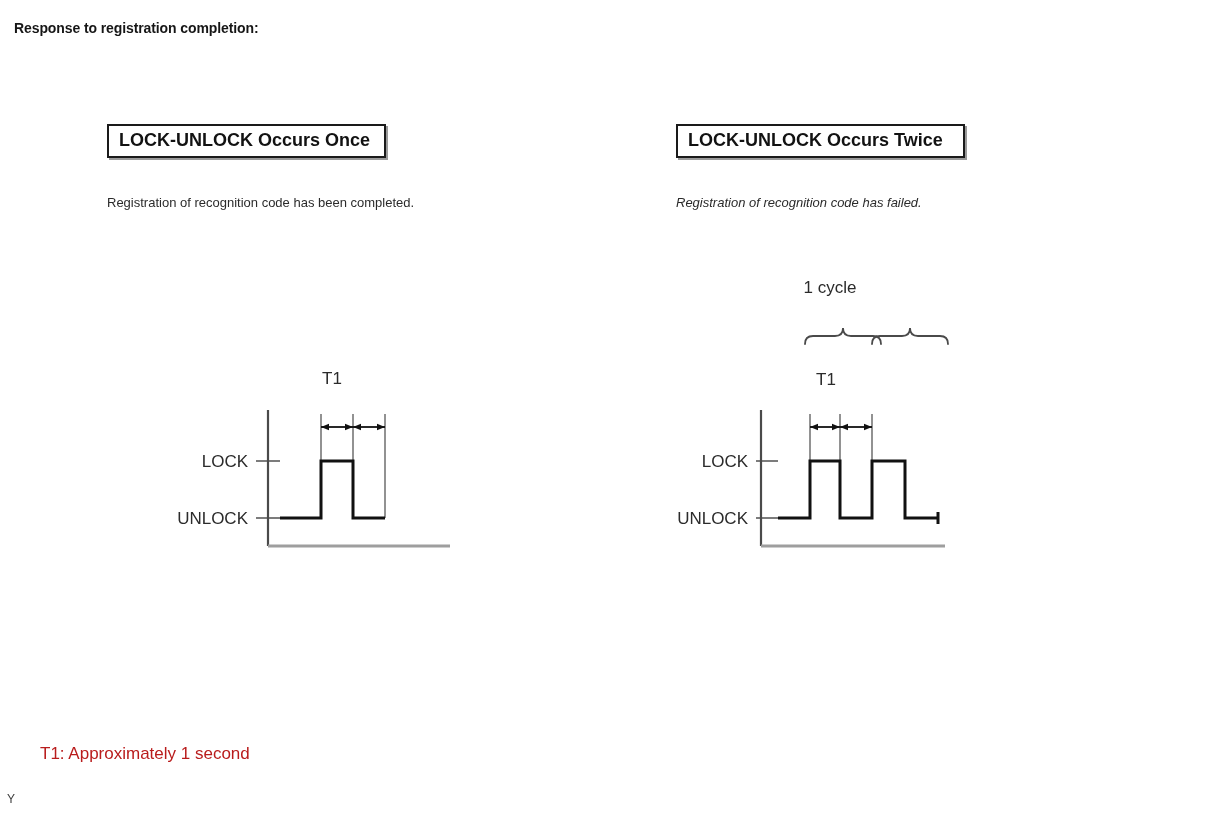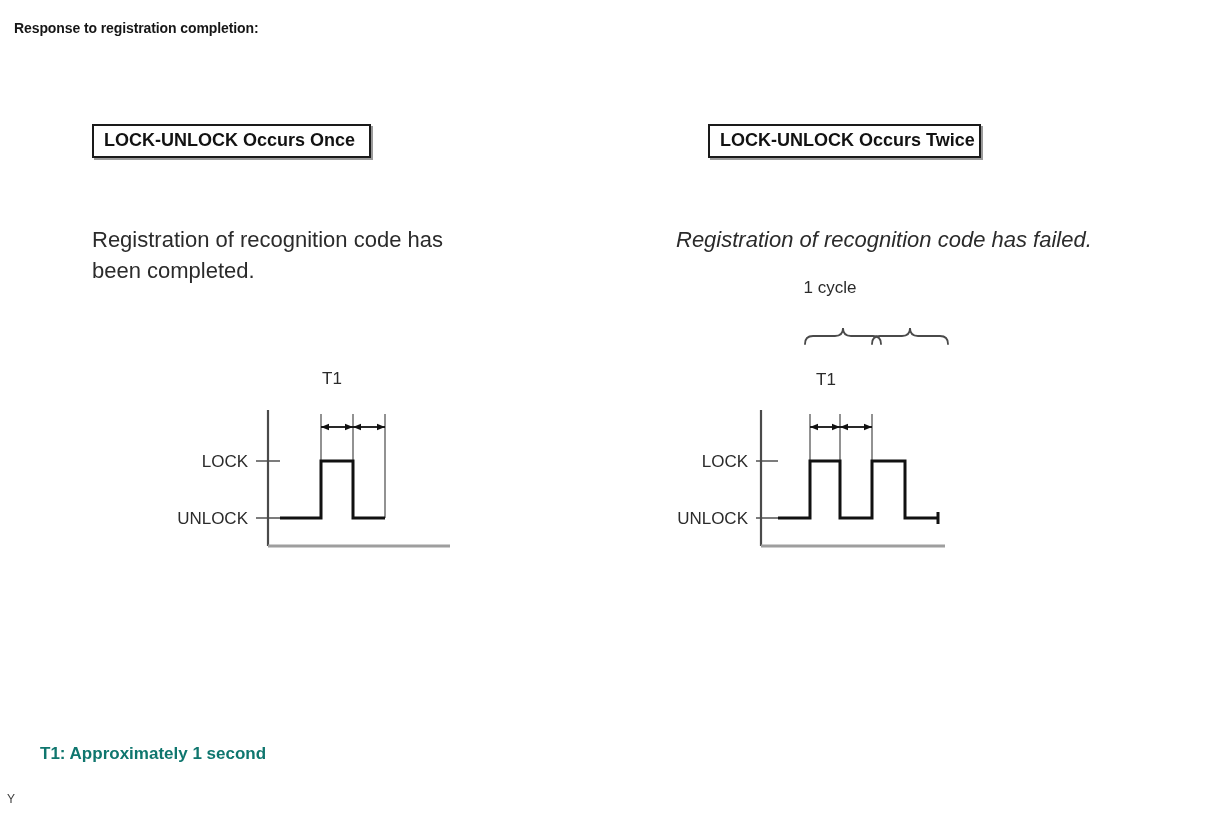--- a/index.html
+++ b/index.html
@@ -22,42 +22,42 @@
     left: 14px;
     top: 20px;
     font-size: 14px;
     font-weight: bold;
     letter-spacing: -0.1px;
     color: #161616;
   }
 
   
   .panel { position: absolute; }
-  #panel-once  { left: 92px;  top: 124px; width: 460px; }
+  #panel-once  { left: 107px;  top: 124px; width: 460px; }
   #panel-twice { left: 676px; top: 124px; width: 470px; }
 
   .panel-heading-box {
     display: inline-block;
     border: 2px solid #1a1a1a;
     box-shadow: 2px 2px 0 0 #9a9a9a;
     background: #ffffff;
     padding: 5px 14px 6px 10px;
     font-size: 18px;
     font-weight: bold;
     line-height: 1.05;
     white-space: nowrap;
     color: #121212;
   }
-  #panel-twice .panel-heading-box { padding-right: 4px; margin-left: 32px; }
+  #panel-twice .panel-heading-box { padding-right: 20px; }
 
   .panel-desc {
-    font-size: 22px;
+    font-size: 13px;
     line-height: 1.42;
     color: #2b2b2b;
-    margin-top: 66px;
+    margin-top: 36px;
     max-width: 390px;
   }
   #panel-twice .panel-desc { max-width: 470px; font-style: italic; }
 
   
   .diagram { position: absolute; }
   #diagram-once  { left: 120px; top: 352px; }
   #diagram-twice { left: 600px; top: 258px; }
 
   .diagram svg { display: block; overflow: visible; }
@@ -81,22 +81,22 @@
   .ext-line { stroke: #777777; stroke-width: 1.6; }
   .dim-line { stroke: #111111; stroke-width: 1.8; }
   .brace    { stroke: #4a4a4a; stroke-width: 1.8; fill: none;
               stroke-linecap: round; }
 
   .footnote {
     position: absolute;
     left: 40px;
     top: 744px;
     font-size: 17px;
-    font-weight: bold;
-    color: #0f766e;
+    font-weight: normal;
+    color: #b91c1c;
   }
   .corner-mark {
     position: absolute;
     left: 7px;
     top: 792px;
     font-size: 12px;
     color: #3d3d3d;
   }
 </style>
 </head>

